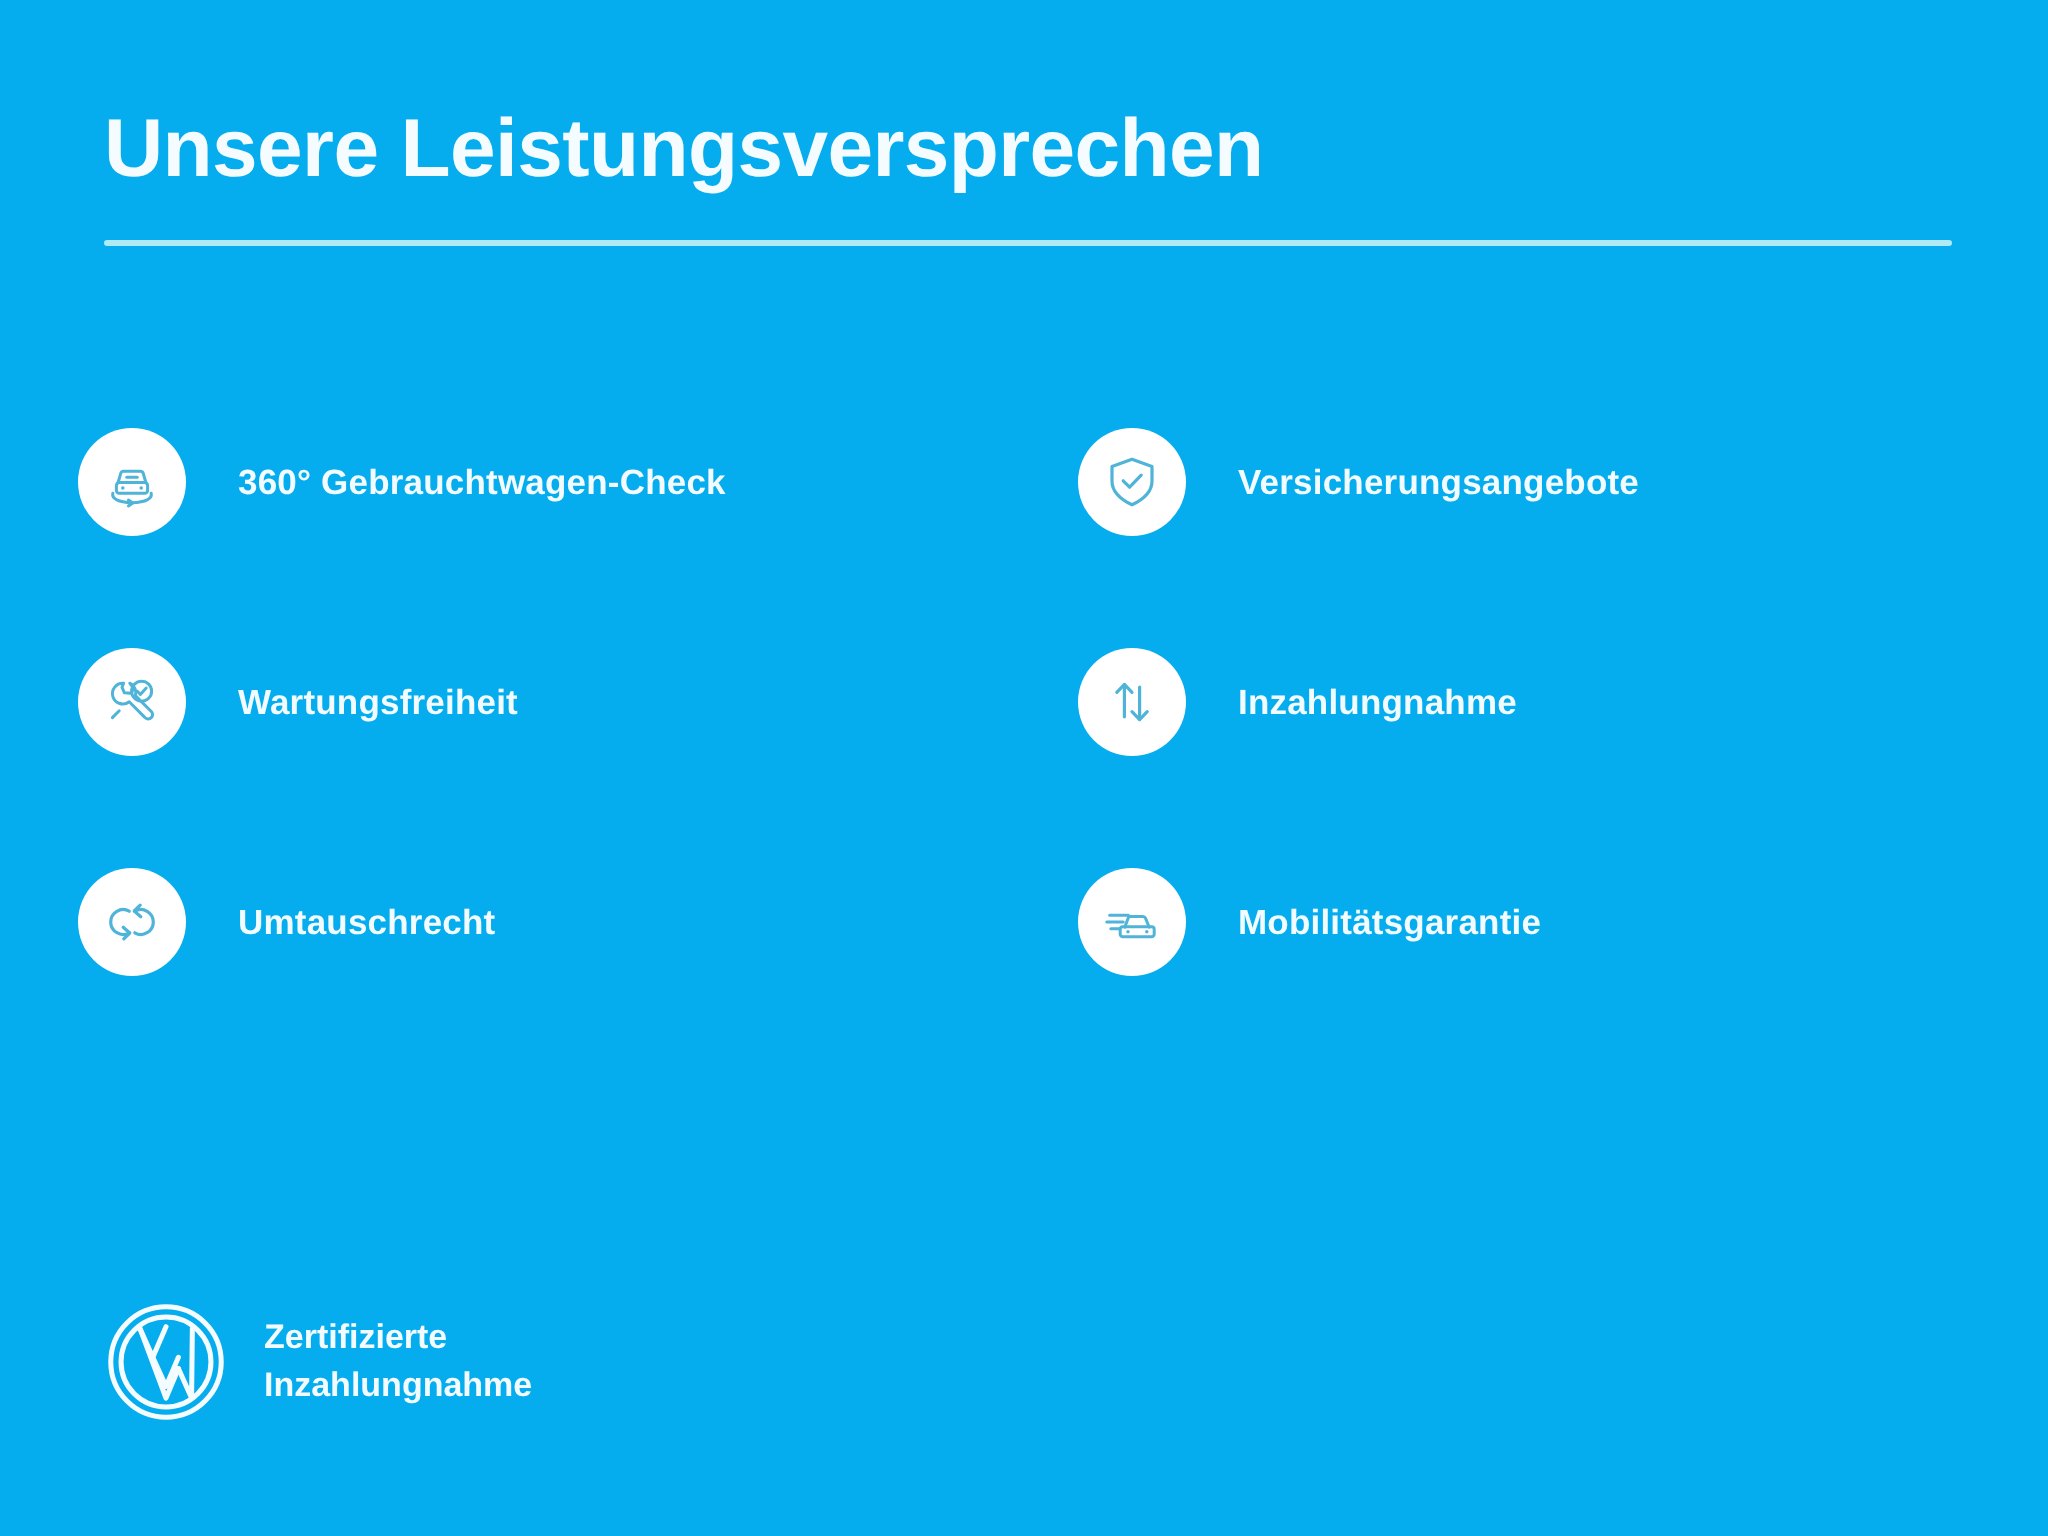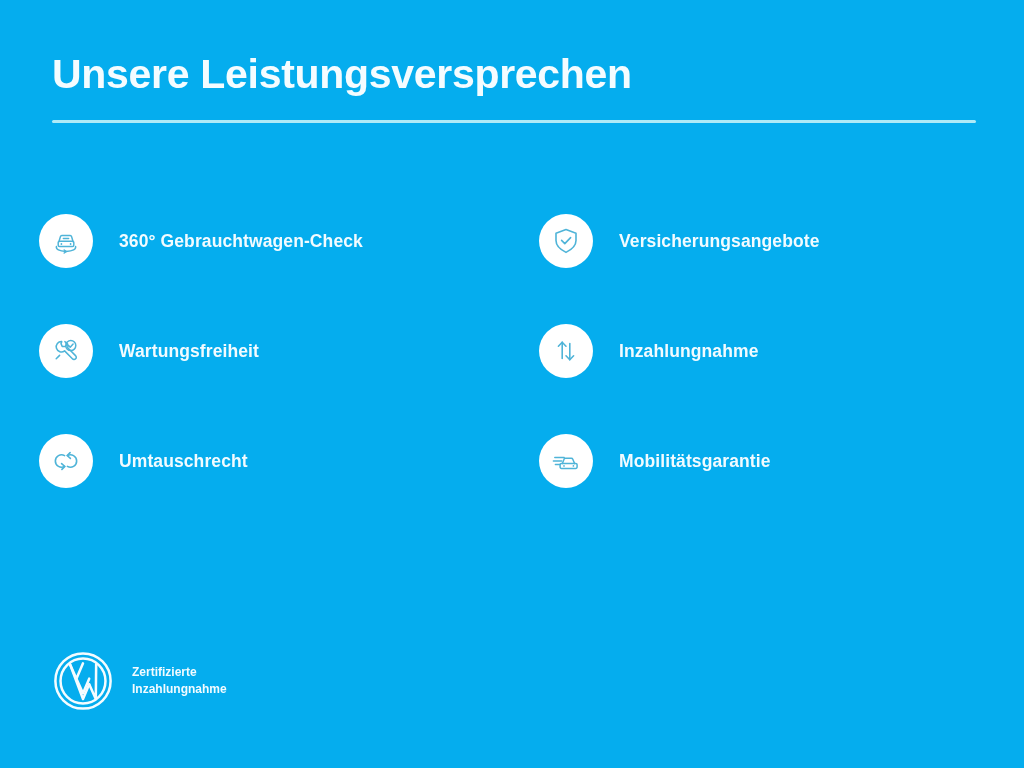--- a/index.html
+++ b/index.html
@@ -101,21 +101,21 @@
     width: 62px;
     height: 62px;
   }
   .brand-logo svg {
     display: block;
     width: 62px;
     height: 62px;
   }
   .brand-text {
     margin-left: 18px;
-    font-size: 12px;
+    font-size: 17px;
     font-weight: 700;
     line-height: 1.42;
     color: #F2FBFF;
   }
   .brand-text span {
     display: block;
     white-space: nowrap;
   }
 </style>
 </head>

